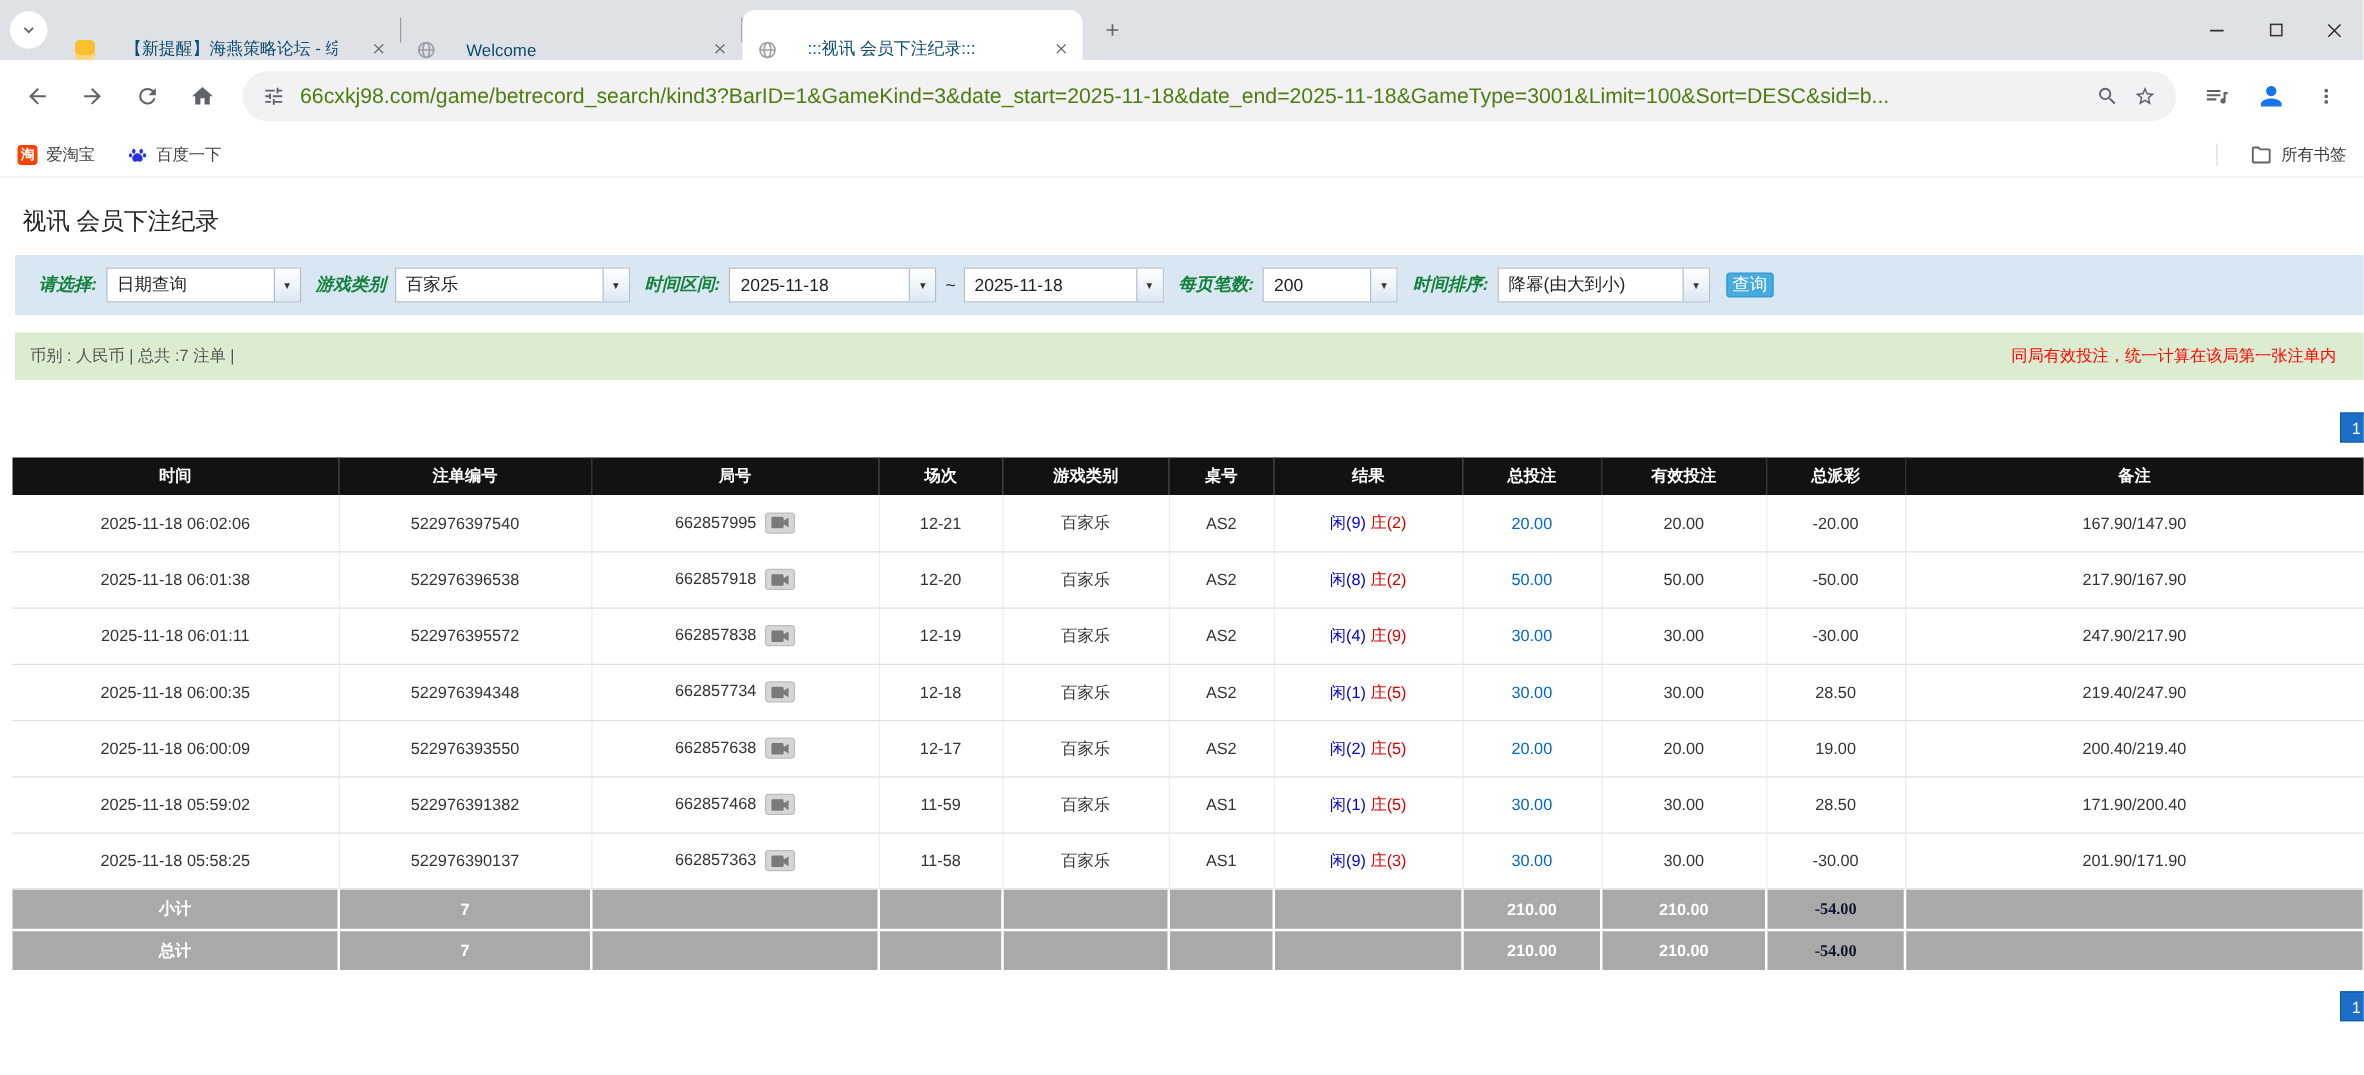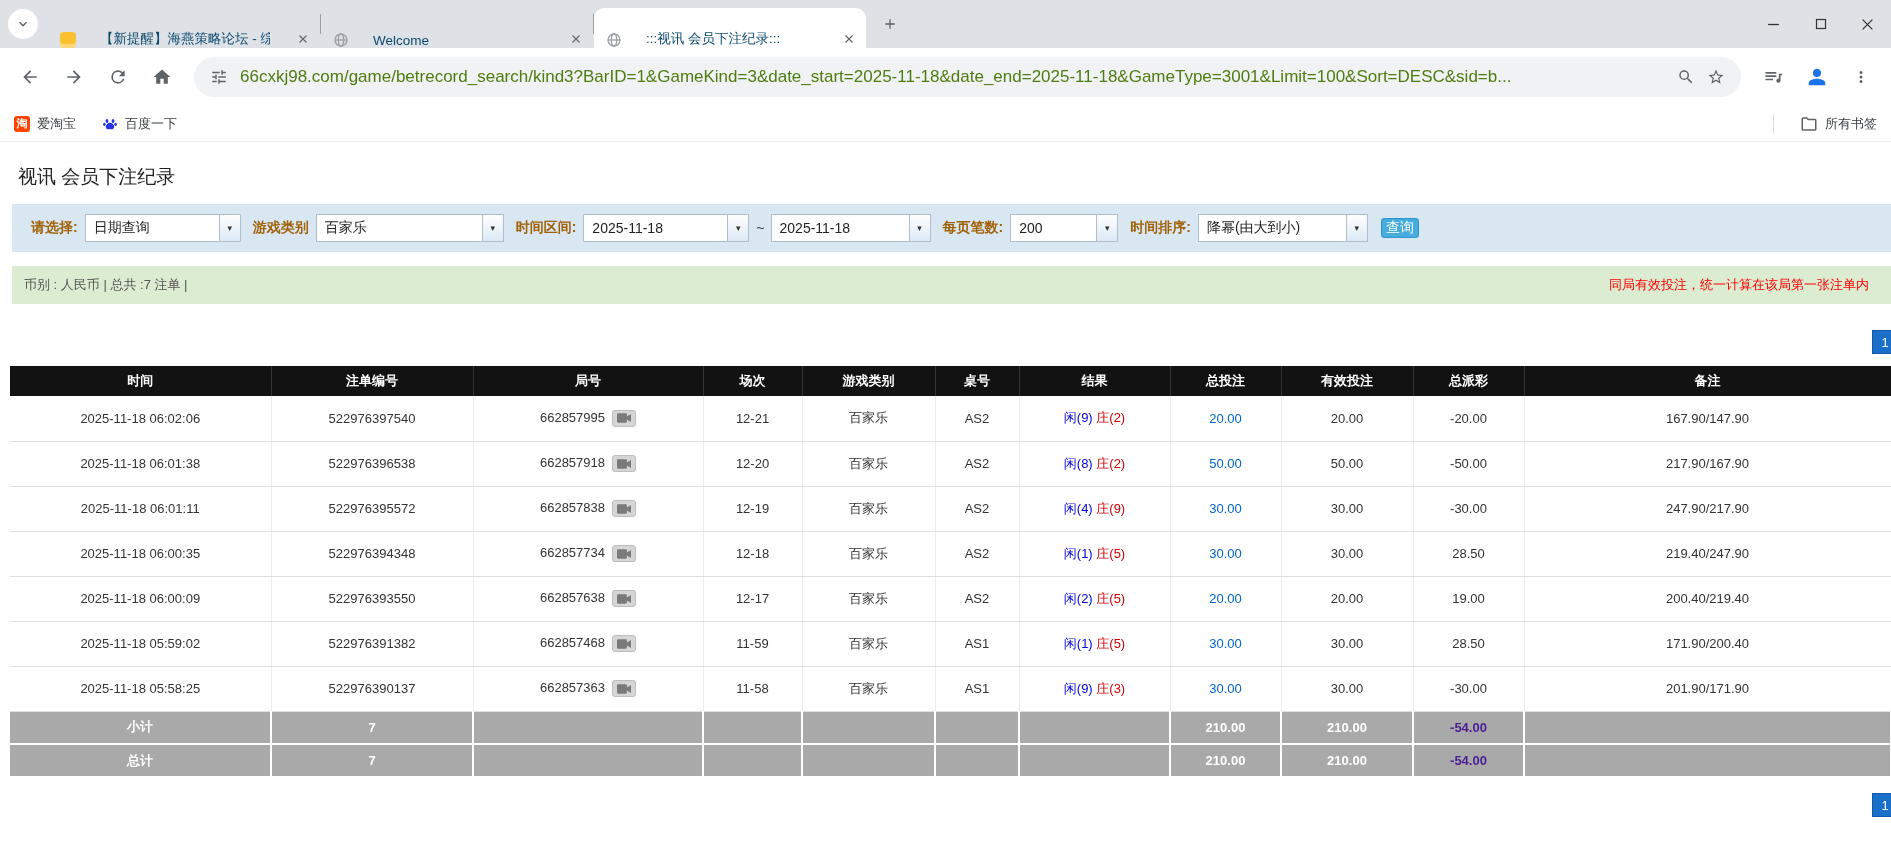--- a/index.html
+++ b/index.html
@@ -29,21 +29,21 @@
 
   .bookmarksbar{height:36px;background:#fff;display:flex;align-items:center;padding:0 14px;gap:26px;border-bottom:1px solid #f0f0f0;}
   .bm{display:flex;align-items:center;gap:7px;font-size:13px;color:#3c4043;cursor:pointer;white-space:nowrap;}
   .bmspacer{flex:1;}
   .vsep{width:1px;height:18px;background:#dadce0;flex:none;}
   .taobao{width:16px;height:16px;background:#ff4200;color:#fff;border-radius:3px;font-size:11px;display:flex;align-items:center;justify-content:center;font-weight:bold;}
 
   
   .page-title{font-size:19px;font-weight:400;color:#222;margin:22px 0 14px 18px;}
   .filterbar{margin-left:12px;height:48px;background:#d9e7f3;display:flex;align-items:center;padding:0 12px;font-size:14px;}
-  .flabel{color:#a16207;font-weight:bold;margin:0 7px;white-space:nowrap;}
+  .flabel{color:#15803d;font-weight:bold;margin:0 7px;white-space:nowrap;font-style:italic;}
   .combo{height:28px;background:#fff;border:1px solid #aebecd;display:flex;align-items:stretch;margin-right:5px;flex:none;}
   .combo .val{flex:1;display:flex;align-items:center;padding:0 8px;font-size:14px;color:#222;white-space:nowrap;overflow:hidden;}
   .combo .arrow{width:21px;border-left:1px solid #aebecd;background:linear-gradient(#ffffff,#dce9f5);display:flex;align-items:center;justify-content:center;font-size:9px;color:#333;cursor:pointer;}
   .tilde{color:#333;margin:0 6px 0 2px;}
   .searchbtn{width:38px;height:20px;background:#46acdd;border:1px solid #2f97cc;border-radius:3px;color:#fff;font-size:14px;margin-left:8px;cursor:pointer;}
 
   .greenbar{margin-left:12px;margin-top:14px;height:38px;background:#dcecd0;display:flex;align-items:center;padding:0 22px 0 12px;font-size:13px;color:#555;}
   .gright{margin-left:auto;color:#ff0000;}
 
   .pagerrow{display:flex;justify-content:flex-end;margin:26px 0 12px;}
@@ -52,21 +52,21 @@
 
   table.bets{border-collapse:collapse;margin-left:10px;table-layout:fixed;width:1881px;}
   .bets thead th{background:#121212;color:#fff;height:30px;font-size:13px;font-weight:bold;border-right:1px solid #333;}
   .bets tbody td{height:45px;text-align:center;font-size:13px;color:#333;background:#fff;border-bottom:1px solid #e0e0e0;border-right:1px solid #ededed;}
   .cam{display:inline-flex;align-items:center;justify-content:center;width:24px;height:17px;background:#d6d6d6;border:1px solid #bdbdbd;border-radius:3px;margin-left:7px;vertical-align:middle;cursor:pointer;}
   .player{color:#0000d8;}
   .banker{color:#d40000;}
   .link{color:#0066cc;cursor:pointer;}
   td.neg,.neg{color:#ff0000;}
   .bets tfoot td{height:33px;background:#a9a9a9;color:#fff;font-size:13px;font-weight:bold;text-align:center;border-right:2px solid #fff;border-bottom:2px solid #fff;}
-  .bets tfoot td.neg{color:#4c1d95;}
+  .bets tfoot td.neg{color:#0f172a;font-family:Liberation Serif, serif;}
 </style>
 </head>
 <body>
 
 <div>
   <div class="tabstrip">
     <div class="tabsearch">
       <span>
           <svg width="14" height="14" viewBox="0 0 24 24" fill="none" stroke="#5f6368" stroke-width="2.4">
             <path d="M6 9l6 6 6-6"></path>

